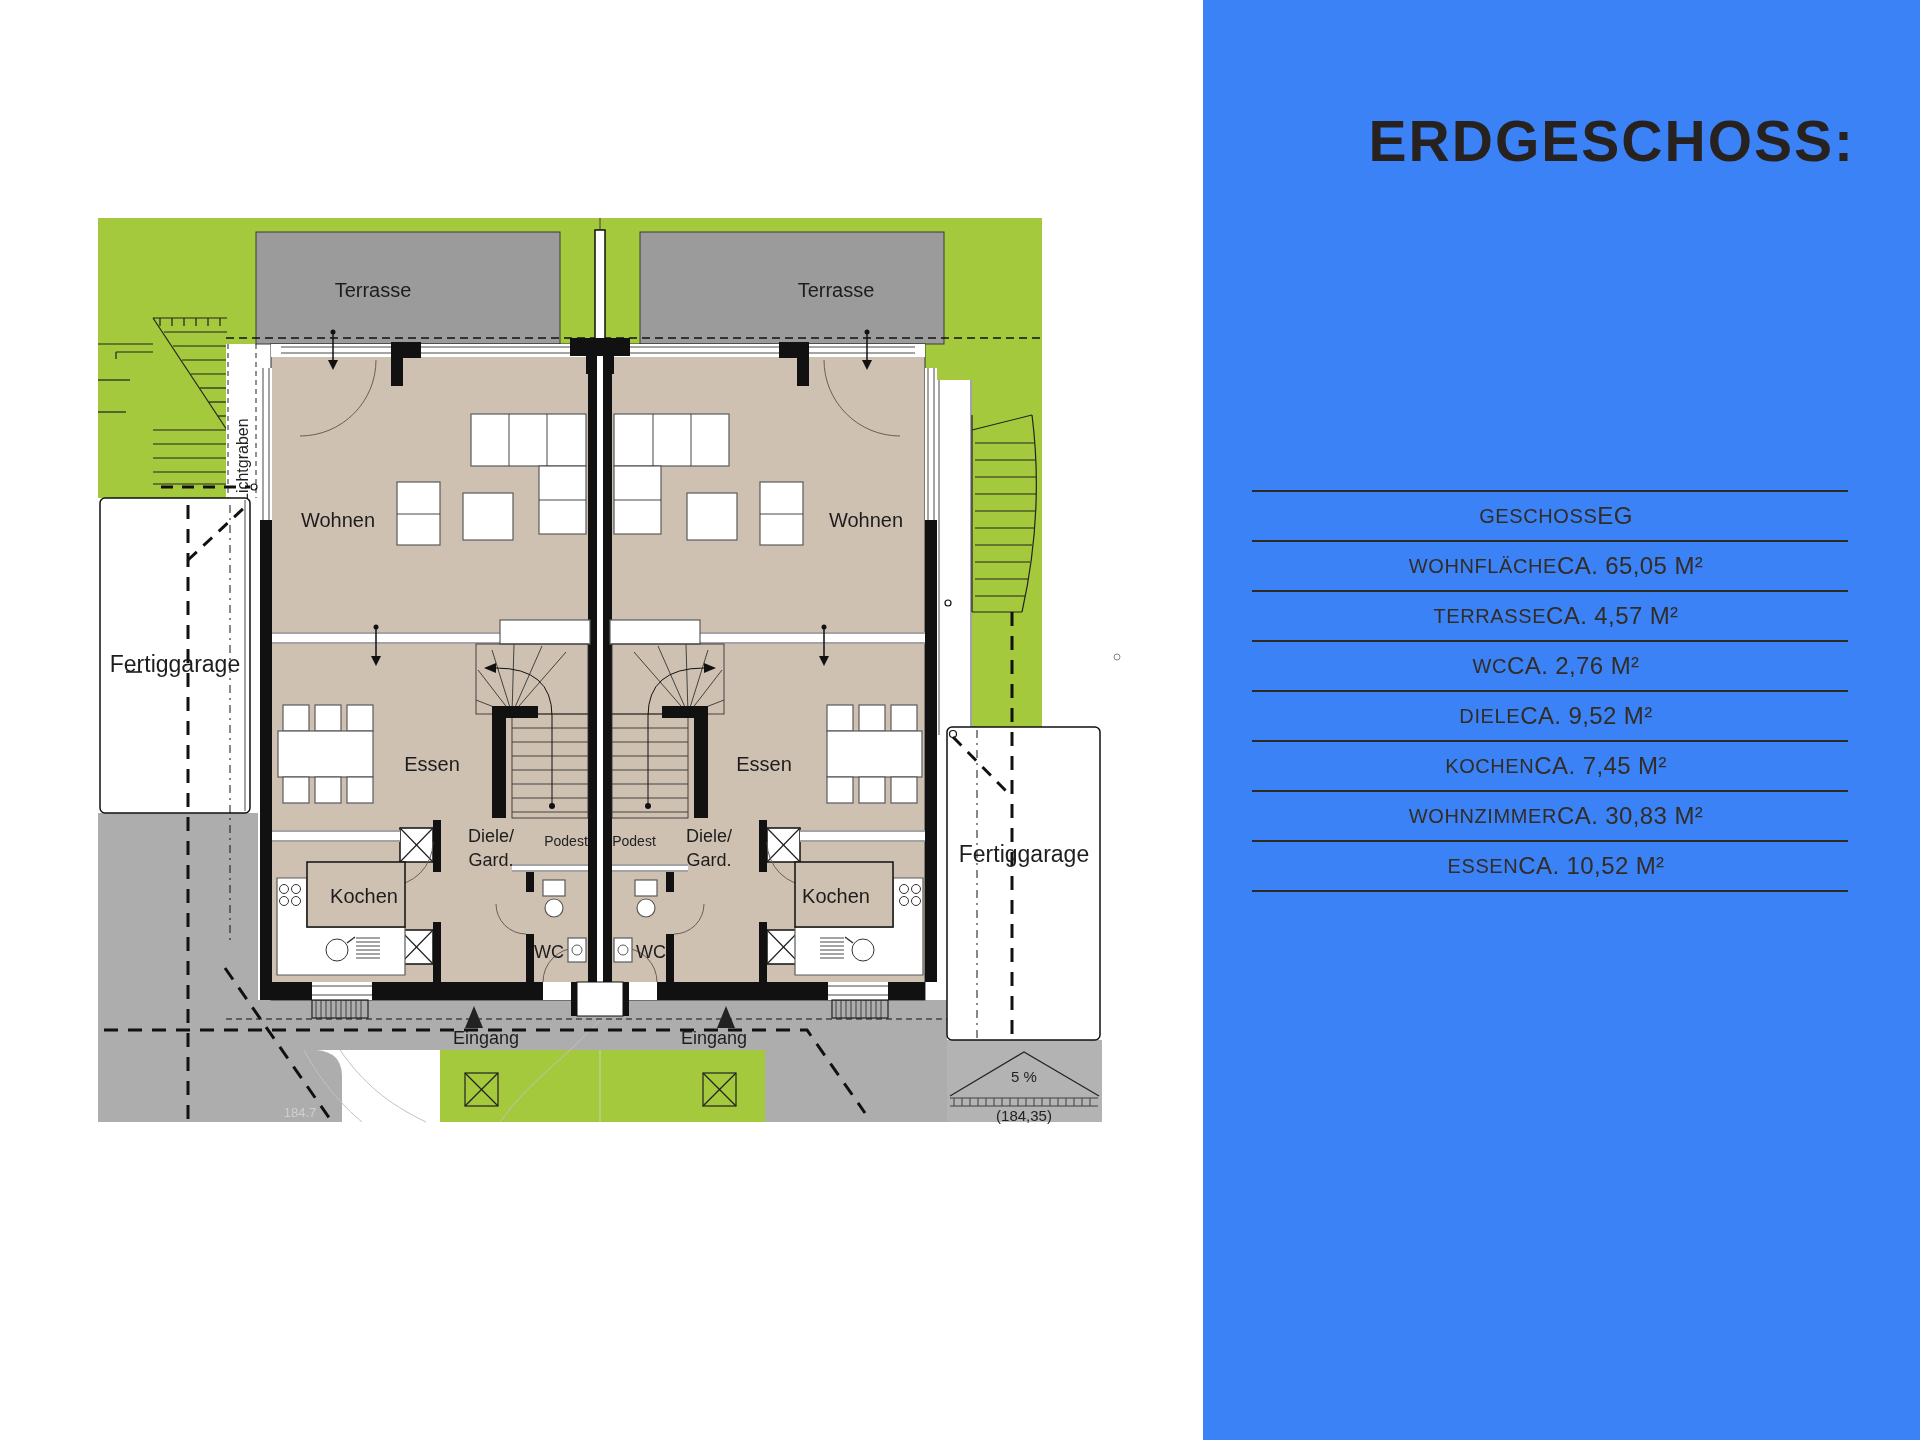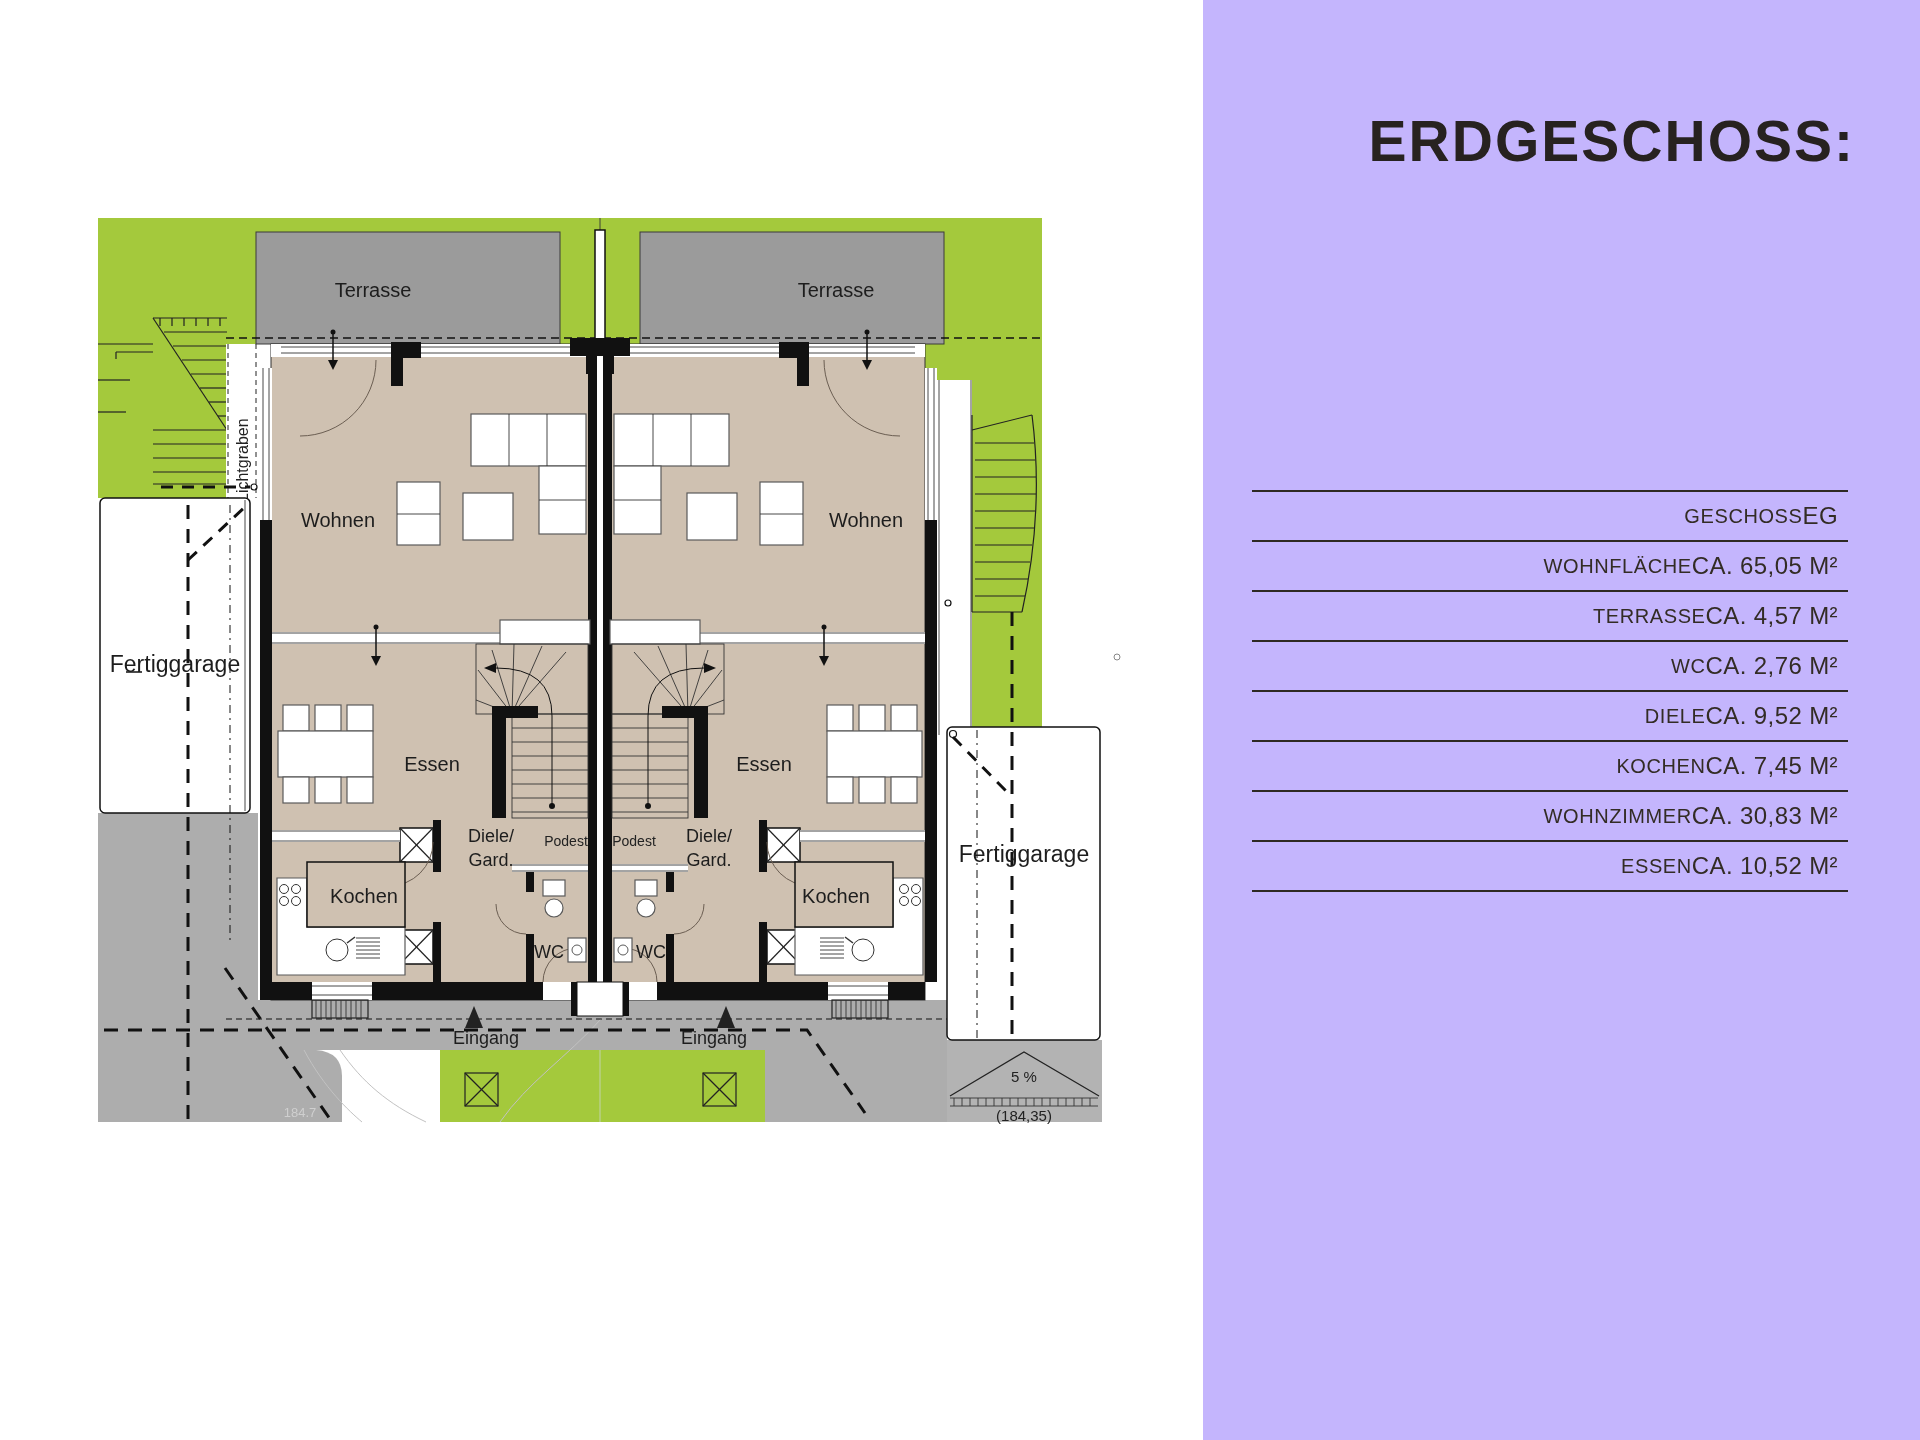--- a/index.html
+++ b/index.html
@@ -1,23 +1,23 @@
 <!DOCTYPE html>
 <html><head>
 <meta charset="utf-8">
 <style>
   html,body{margin:0;padding:0;background:#ffffff;}
   #page{position:relative;width:1920px;height:1440px;background:#ffffff;overflow:hidden;
         font-family:"Liberation Sans",sans-serif;}
   
-  #panel{position:absolute;left:1203px;top:0;width:717px;height:1440px;background:#c4b5fd;}
+  #panel{position:absolute;left:1203px;top:0;width:717px;height:1440px;background:#3b82f6;}
   #panel-title{position:absolute;left:0;top:108px;width:652px;text-align:right;
                font-size:57px;font-weight:600;letter-spacing:2px;color:#272220;}
   #area-table{position:absolute;left:49px;top:490px;width:596px;border-top:2px solid #2e2923;}
-  .trow{display:flex;justify-content:flex-end;align-items:center;height:48px;
+  .trow{display:flex;justify-content:center;align-items:center;height:48px;
         border-bottom:2px solid #2e2923;padding:0 10px 0 22px;}
   .trow .lbl{font-size:20px;letter-spacing:0.6px;color:#332c25;}
   .trow .val{font-size:24px;letter-spacing:0.4px;color:#332c25;}
   
   #plan{position:absolute;left:0;top:0;width:1203px;height:1440px;}
   svg text{font-family:"Liberation Sans",sans-serif;fill:#1d1d1d;}
   .room-label{font-size:20px;}
   .small-label{font-size:14px;fill:#222;}
   .mid-label{font-size:18px;}
   .garage-label{font-size:23px;}

